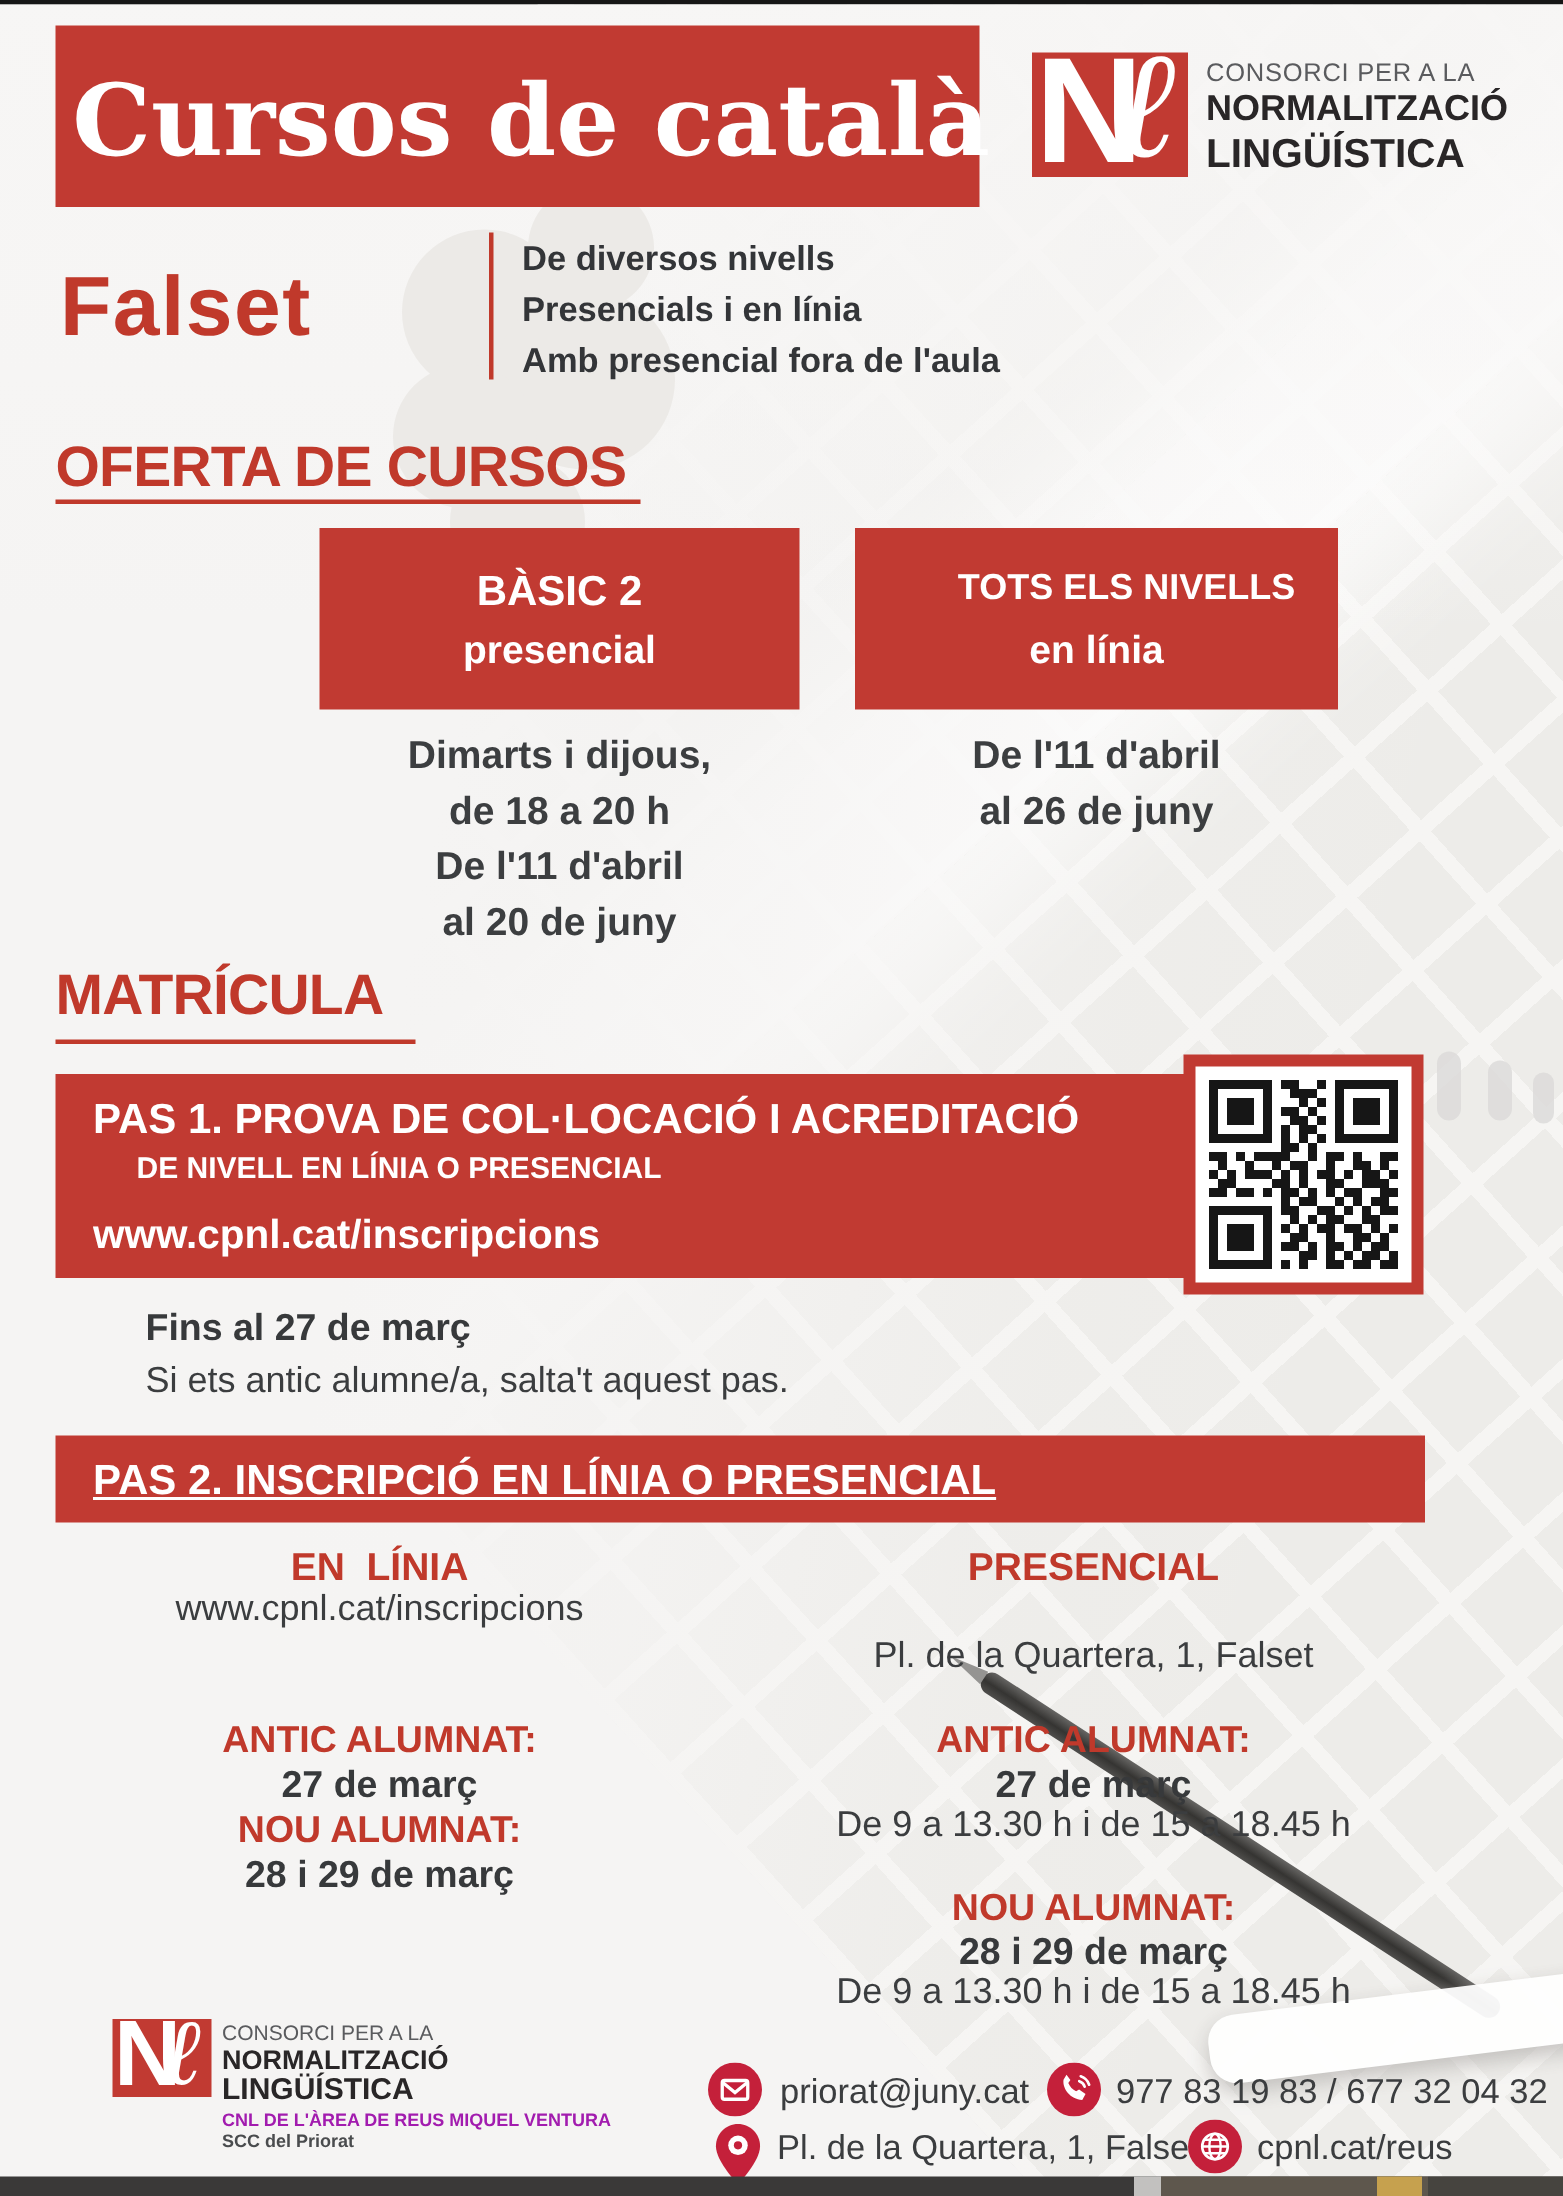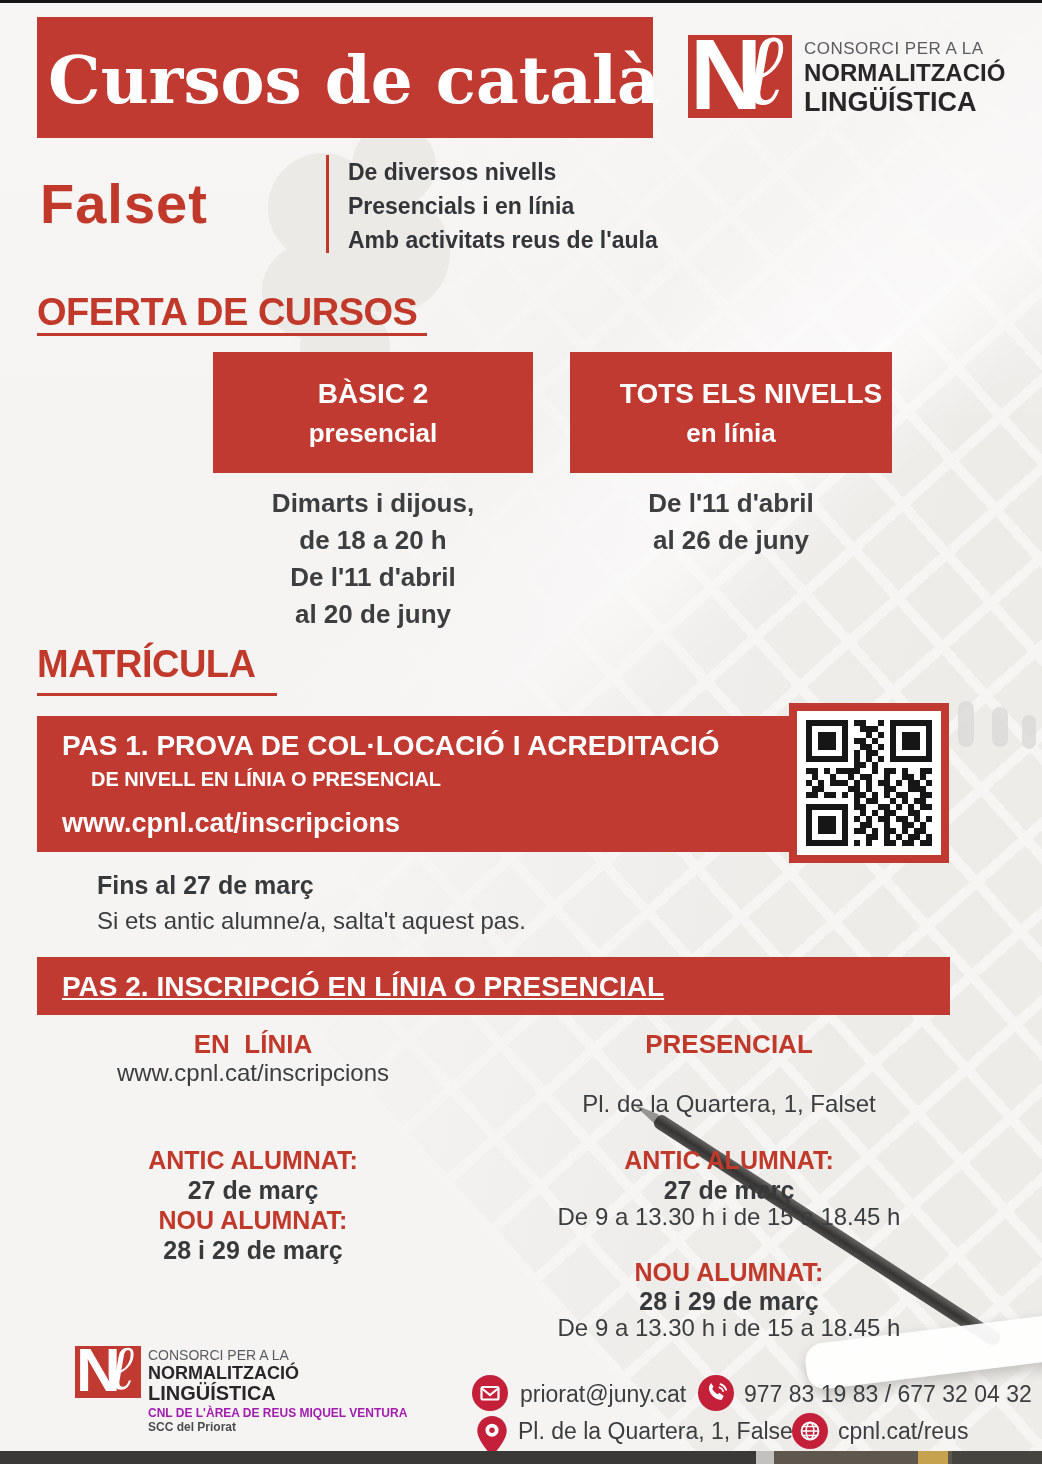--- a/index.html
+++ b/index.html
@@ -83,36 +83,36 @@
     </div>
     <div class="abs" style="left:804px;top:36px;font-size:17px;letter-spacing:.5px;color:#5a5b5e;">CONSORCI PER A LA</div>
     <div class="abs b" style="left:804px;top:56px;font-size:24px;color:#29262|7;color:#292627;">NORMALITZACIÓ</div>
     <div class="abs b" style="left:804px;top:84px;font-size:27px;color:#292627;">LINGÜÍSTICA</div>
   </div>
 
   <div class="abs b" style="left:40px;top:168px;font-size:56px;letter-spacing:1px;color:#c0392b;">Falset</div>
   <div class="abs" style="left:326px;top:152px;width:3px;height:98px;background:#c0392b;"></div>
   <div class="abs b" style="left:348px;top:156px;font-size:23px;color:#333538;">De diversos nivells</div>
   <div class="abs b" style="left:348px;top:190px;font-size:23px;color:#333538;">Presencials i en línia</div>
-  <div class="abs b" style="left:348px;top:224px;font-size:23px;color:#333538;">Amb activitats reus de l'aula</div>
+  <div class="abs b" style="left:348px;top:224px;font-size:23px;color:#333538;">Amb presencial fora de l'aula</div>
 
   <div class="abs b red" style="left:37px;top:288px;font-size:38px;letter-spacing:-.5px;">OFERTA DE CURSOS</div>
   <div class="rule" style="left:37px;top:330px;width:390px;"></div>
 
   <div class="redbox" style="left:213px;top:349px;width:320px;height:121px;">
     <div class="abs wt b ctr" style="left:0;top:26px;width:320px;font-size:28px;">BÀSIC 2</div>
     <div class="abs wt b ctr" style="left:0;top:66px;width:320px;font-size:26px;">presencial</div>
   </div>
   <div class="abs b ctr" style="left:213px;top:485px;width:320px;font-size:26px;color:#3c3e40;">Dimarts i dijous,</div>
   <div class="abs b ctr" style="left:213px;top:522px;width:320px;font-size:26px;color:#3c3e40;">de 18 a 20 h</div>
   <div class="abs b ctr" style="left:213px;top:559px;width:320px;font-size:26px;color:#3c3e40;">De l'11 d'abril</div>
   <div class="abs b ctr" style="left:213px;top:596px;width:320px;font-size:26px;color:#3c3e40;">al 20 de juny</div>
 
   <div class="redbox" style="left:570px;top:349px;width:322px;height:121px;">
-    <div class="abs wt b ctr" style="left:0;top:26px;width:362px;font-size:28px;">TOTS ELS NIVELLS</div>
+    <div class="abs wt b ctr" style="left:0;top:26px;width:362px;font-size:24px;">TOTS ELS NIVELLS</div>
     <div class="abs wt b ctr" style="left:0;top:66px;width:322px;font-size:26px;">en línia</div>
   </div>
   <div class="abs b ctr" style="left:570px;top:485px;width:322px;font-size:26px;color:#3c3e40;">De l'11 d'abril</div>
   <div class="abs b ctr" style="left:570px;top:522px;width:322px;font-size:26px;color:#3c3e40;">al 26 de juny</div>
 
   <div class="abs b red" style="left:37px;top:640px;font-size:38px;letter-spacing:-.5px;">MATRÍCULA</div>
   <div class="rule" style="left:37px;top:690px;width:240px;"></div>
 
   <div class="redbox" style="left:37px;top:713px;width:908px;height:136px;">
     <div class="abs wt b" style="left:25px;top:14px;font-size:28px;">PAS 1. PROVA DE COL·LOCACIÓ I ACREDITACIÓ</div>

